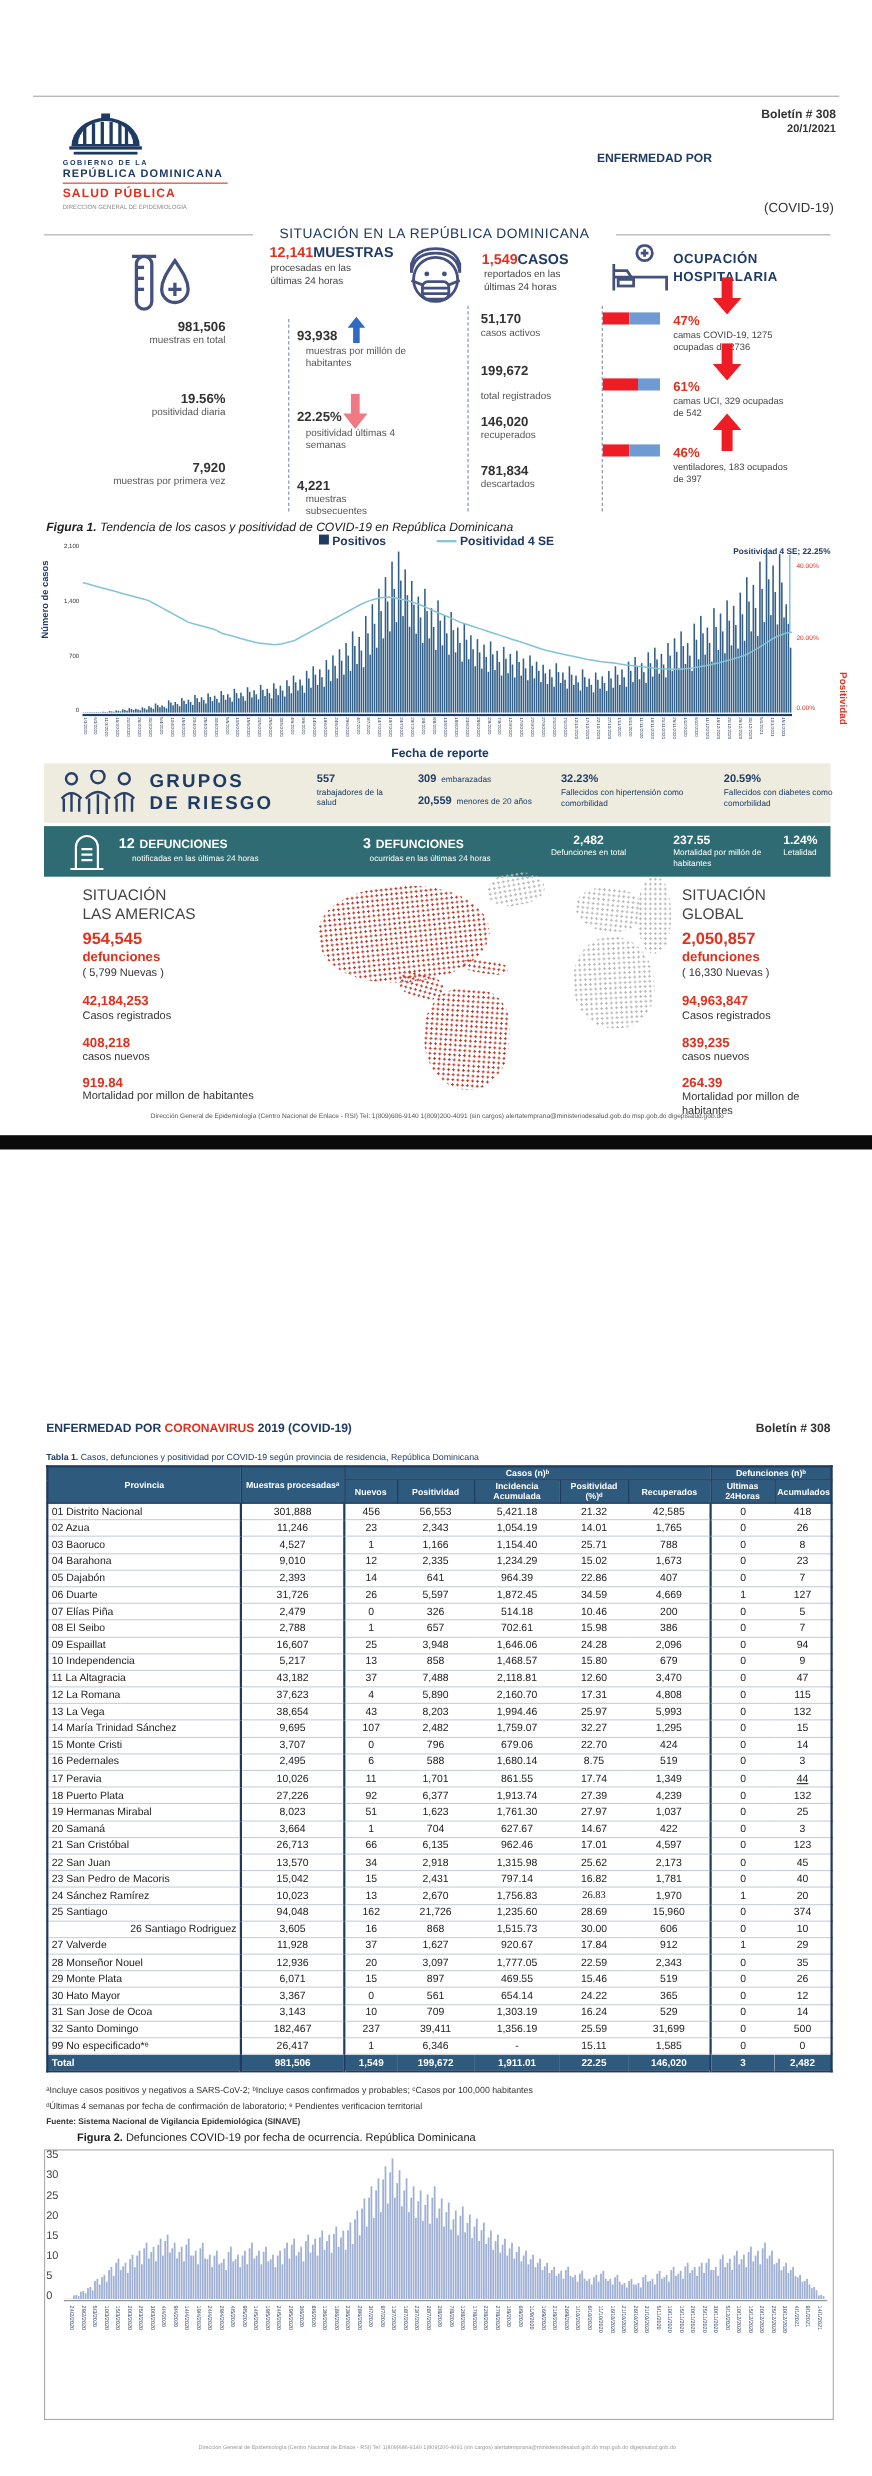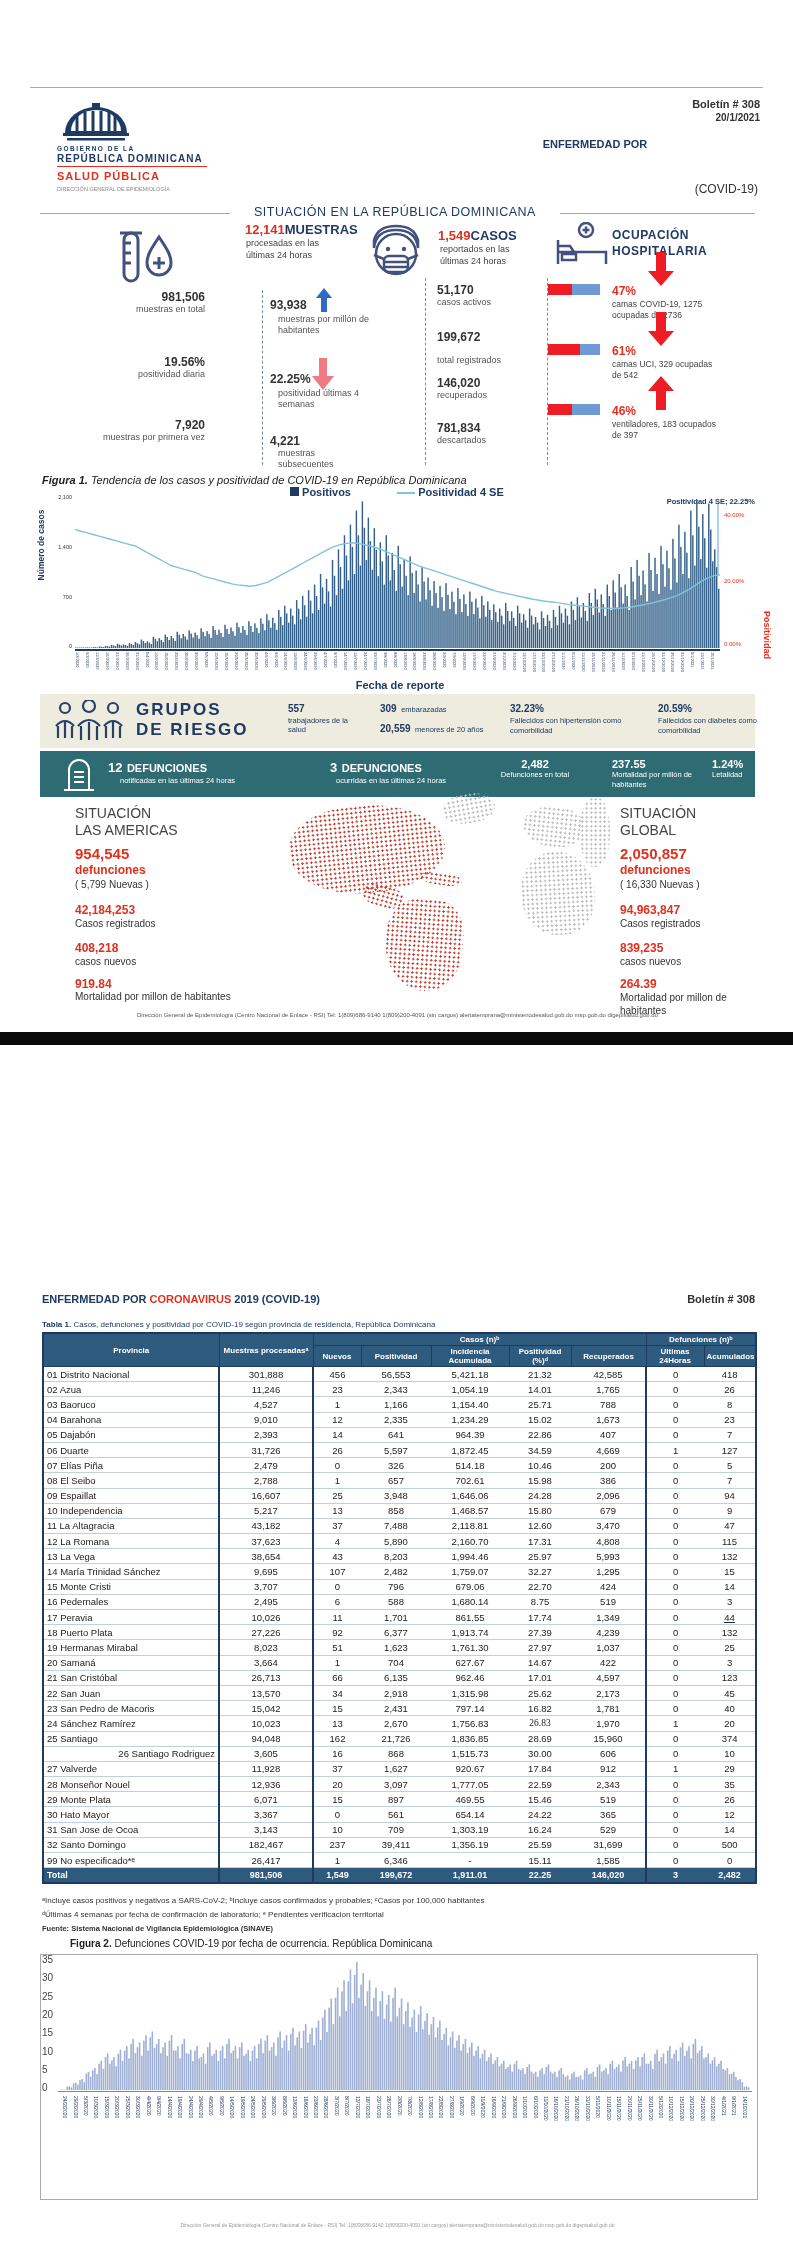--- a/index.html
+++ b/index.html
@@ -984,21 +984,21 @@
             <td style="height: 14.2px; font-family: Liberation Serif, serif;">26.83</td>
             <td style="height: 14.2px;">1,970</td>
             <td style="height: 14.2px;">1</td>
             <td style="height: 14.2px;">20</td>
           </tr>
           <tr>
             <td class="pn" style="height: 14.2px;">25 Santiago</td>
             <td style="height: 14.2px;">94,048</td>
             <td style="height: 14.2px;">162</td>
             <td style="height: 14.2px;">21,726</td>
-            <td style="height: 14.2px;">1,836.85</td>
+            <td style="height: 14.2px;">1,235.60</td>
             <td style="height: 14.2px;">28.69</td>
             <td style="height: 14.2px;">15,960</td>
             <td style="height: 14.2px;">0</td>
             <td style="height: 14.2px;">374</td>
           </tr>
           <tr>
             <td class="pn" style="height: 14.2px; text-align: right;">26 Santiago Rodriguez</td>
             <td style="height: 14.2px;">3,605</td>
             <td style="height: 14.2px;">16</td>
             <td style="height: 14.2px;">868</td>

